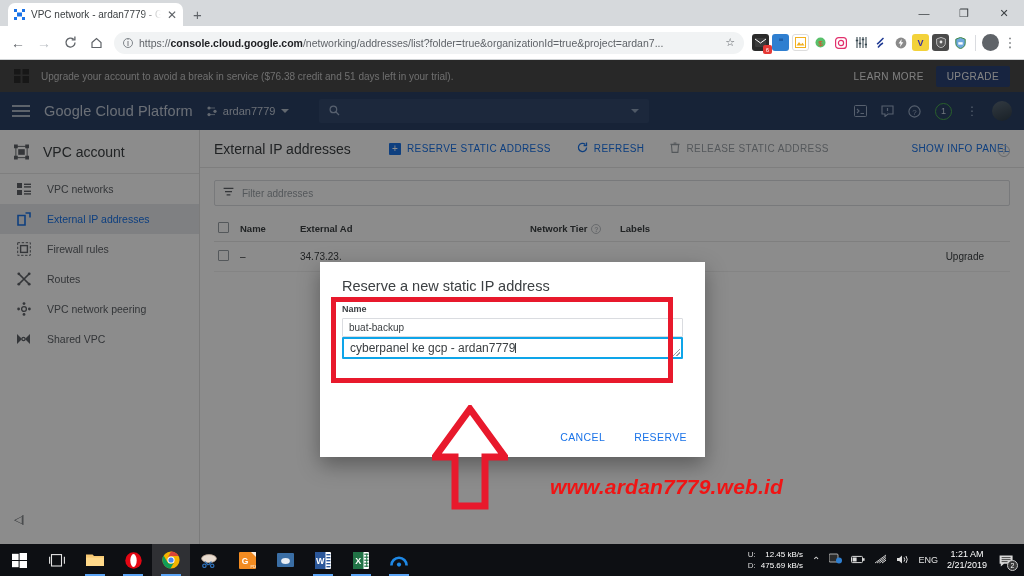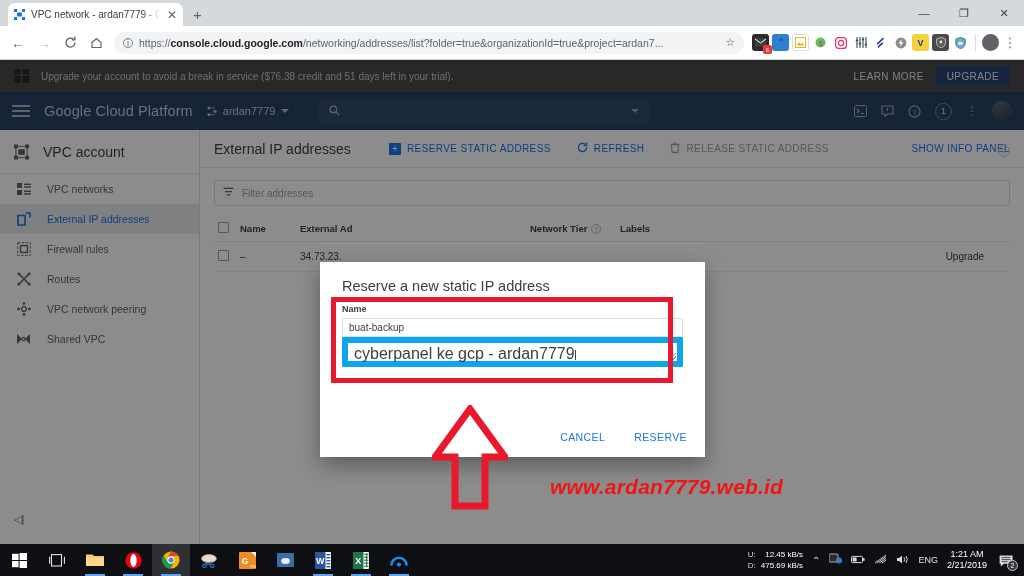--- a/index.html
+++ b/index.html
@@ -128,22 +128,22 @@
   
   .scrim { position:absolute; left:0; top:0; width:1024px; height:484px; background:rgba(0,0,0,.45); }
   .dialog { position:absolute; left:320px; top:202px; width:385px; height:195px; background:#fff;
             box-shadow:0 8px 20px rgba(0,0,0,.35); }
   .dlg-title { font-size:14.5px; color:#3c4043; padding:16px 22px 10px 22px; }
   .dlg-body { padding:0 22px; }
   .fld-label { font-size:9px; color:#3c4043; font-weight:700; margin-bottom:4px; }
   .fld-label .opt { color:#9aa0a6; font-weight:400; }
   .txt-input { width:100%; height:19px; border:1px solid #dadce0; border-radius:1px; padding:0 6px;
                font-size:10px; color:#3c4043; display:flex; align-items:center; background:#fff; }
-  .txt-area { width:100%; height:30px; border:6px solid #0ea5e9; border-radius:1px; padding:2px 6px;
-              font-size:16px; color:#3c4043; background:#fff; position:relative; }
+  .txt-area { width:100%; height:22px; border:2px solid #0ea5e9; border-radius:1px; padding:2px 6px;
+              font-size:12px; color:#3c4043; background:#fff; position:relative; }
   .txt-area .caret-bar { display:inline-block; width:1px; height:10px; background:#3c4043;
                          vertical-align:-1px; }
   .resize-grip { position:absolute; right:1px; bottom:1px; width:7px; height:7px;
                  background:linear-gradient(135deg,transparent 45%,#9aa0a6 45%,#9aa0a6 55%,transparent 55%,
                  transparent 70%,#9aa0a6 70%,#9aa0a6 80%,transparent 80%); }
   .dlg-actions { position:absolute; right:18px; bottom:14px; display:flex; gap:29px; }
   .dlg-actions span { font-size:10.5px; color:#1a73e8; letter-spacing:.4px; font-weight:500; }
 
   .redbox { position:absolute; left:331px; top:237px; width:342px; height:86px;
             border:5px solid #e8192c; pointer-events:none; }

